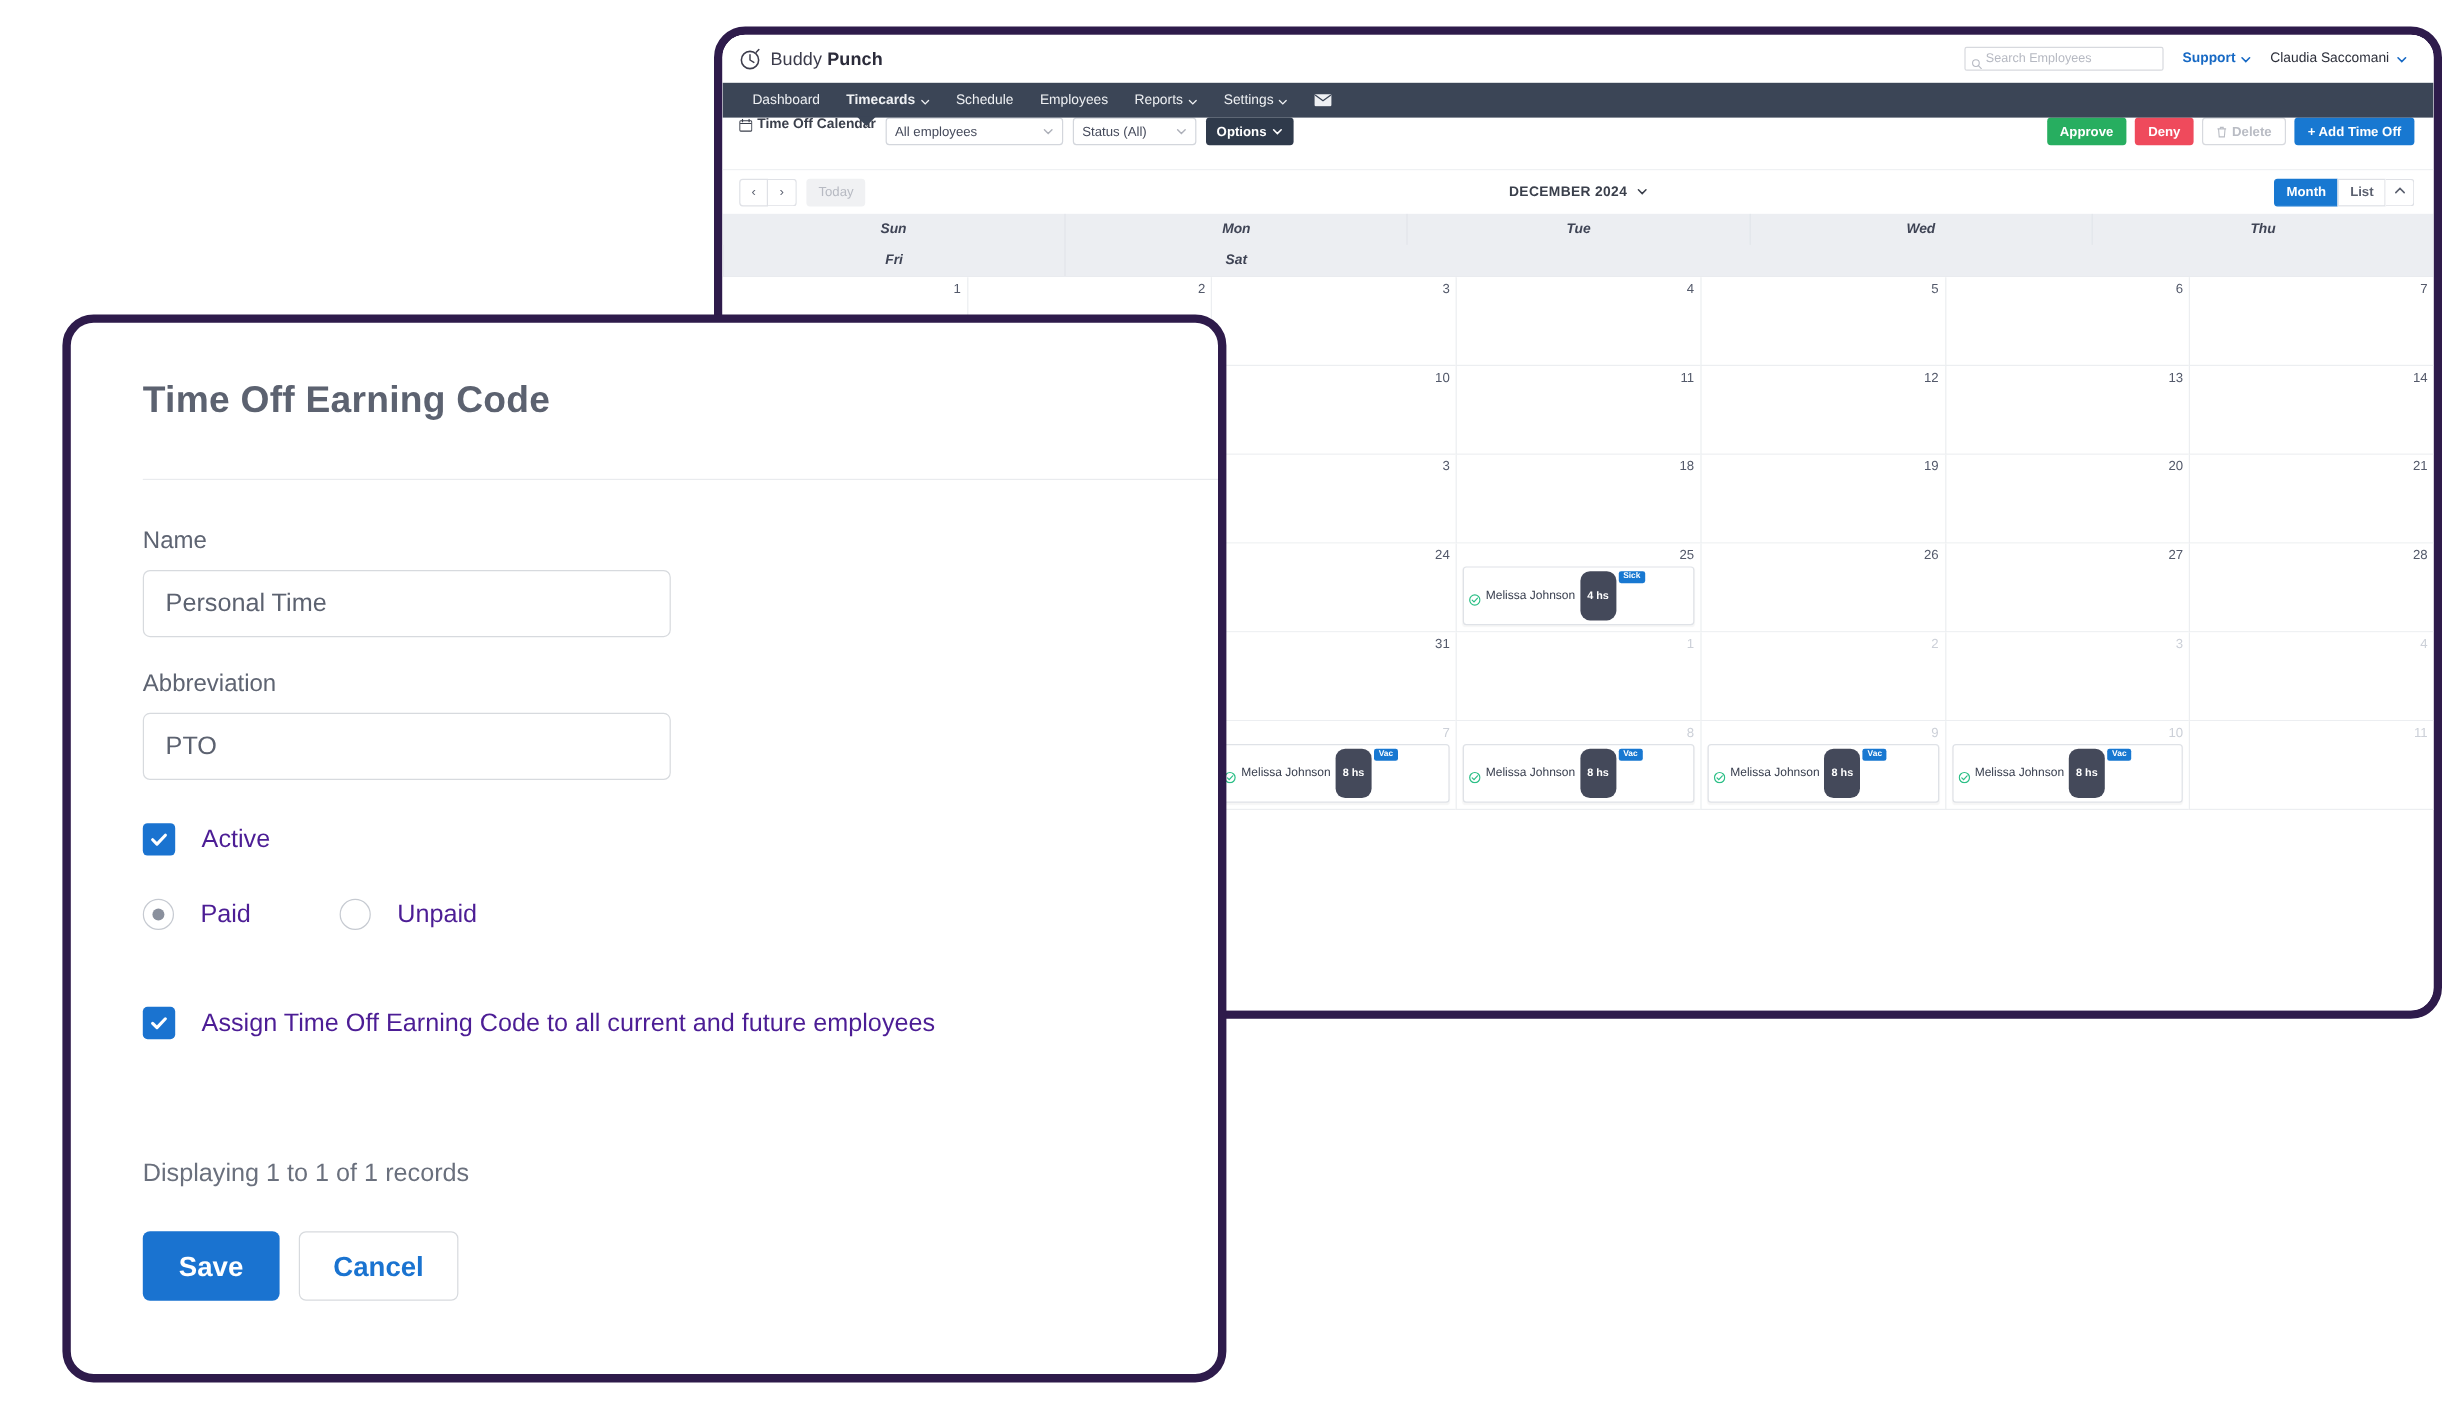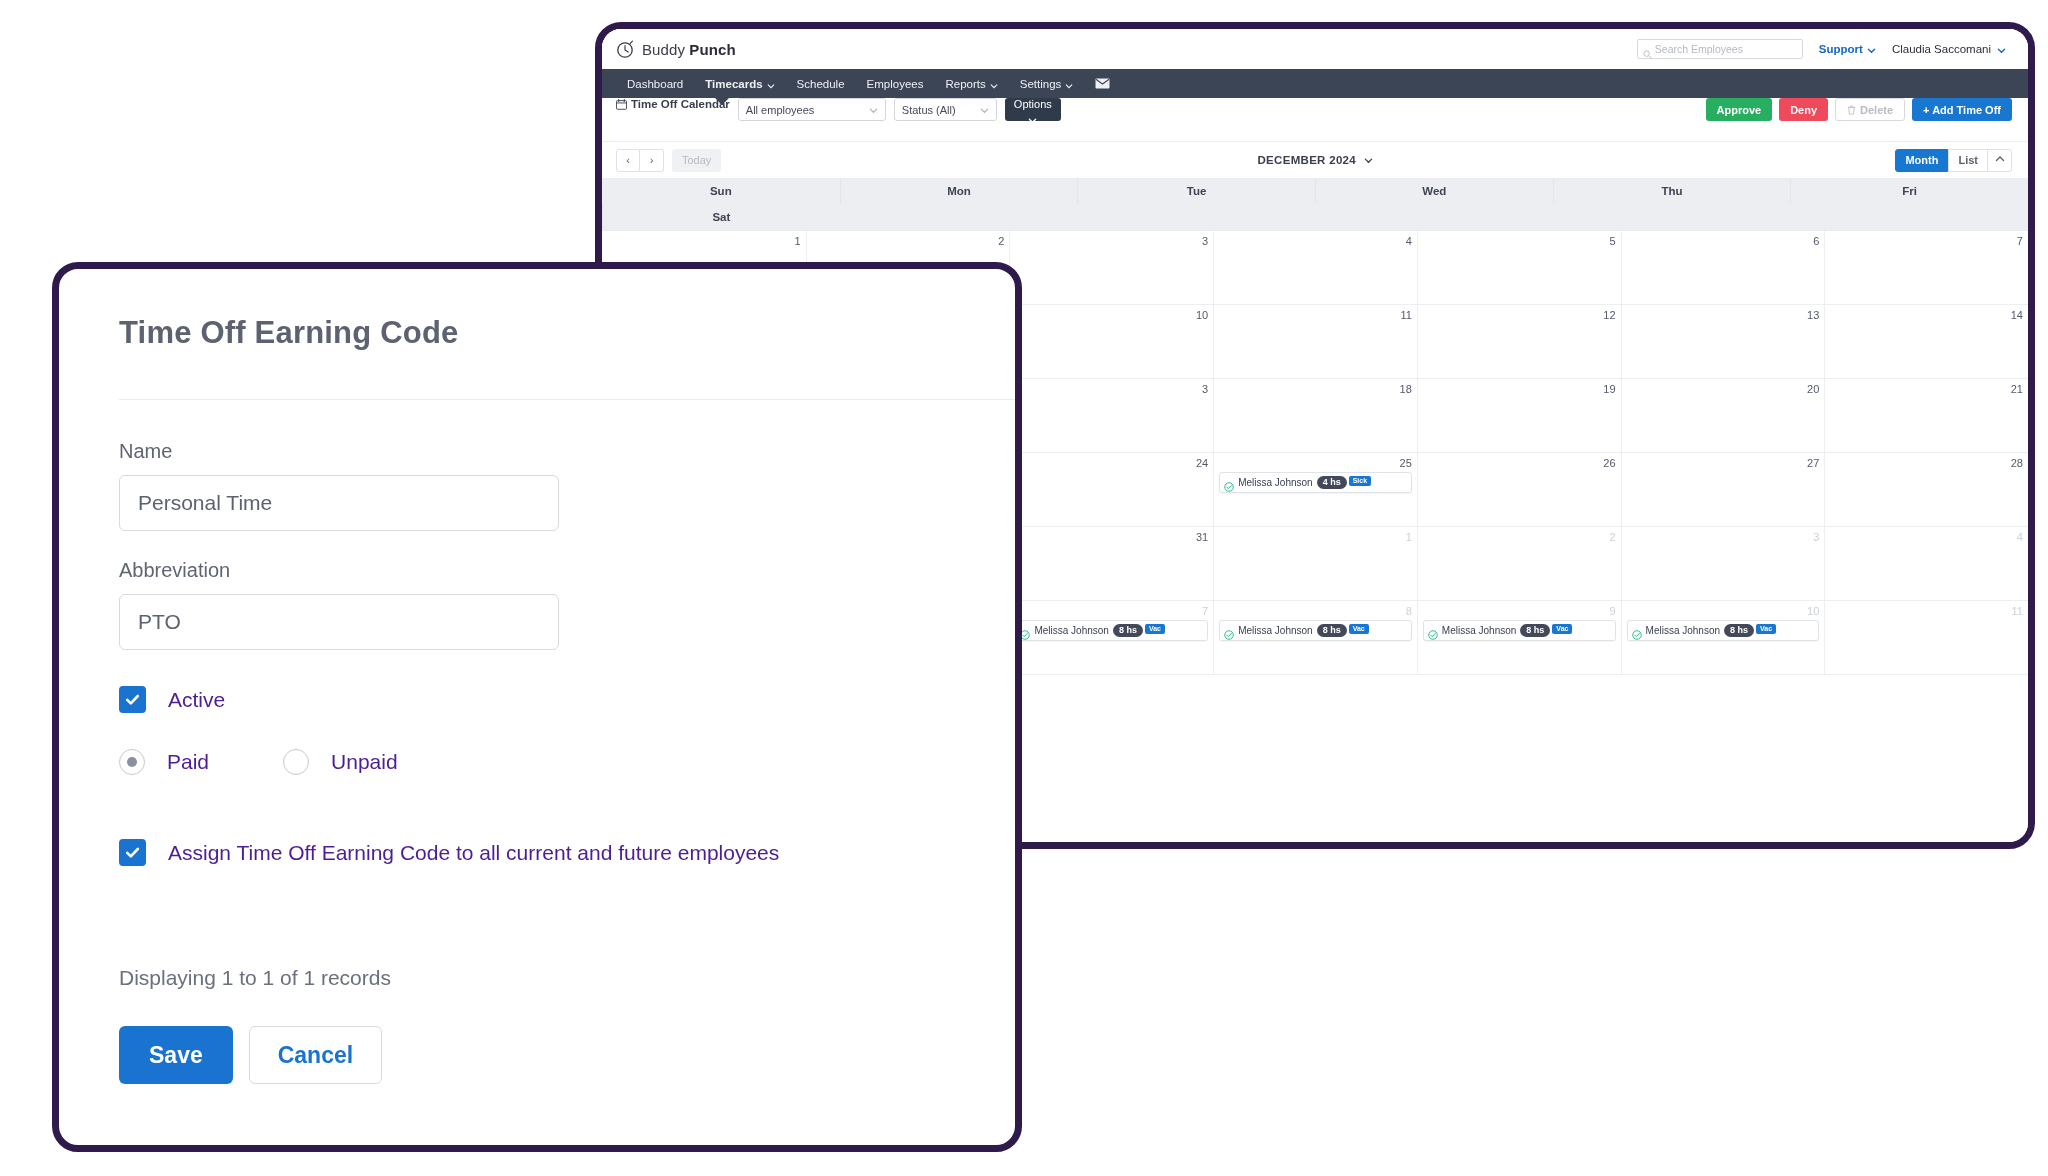--- a/index.html
+++ b/index.html
@@ -75,22 +75,22 @@
   .sel {
     height: 23px; border: 1px solid #d3d6dc; border-radius: 3px; background: #fff;
     display: flex; align-items: center; padding: 0 7px; font-size: 11px; color: #44495a;
     justify-content: space-between; gap: 8px;
   }
   .sel.employees { width: 148px; }
   .sel.status { width: 103px; }
   .sel .cv { opacity: .55; }
   .btn-options {
     height: 23px; background: #2f3a4b; color: #fff; border-radius: 3px;
-    font-size: 11px; font-weight: 400; display: flex; align-items: center;
-    gap: 5px; padding: 0 9px; flex-direction: column;
+    font-size: 11px; font-weight: 700; display: flex; align-items: center;
+    gap: 5px; padding: 0 9px;
   }
   .bar-right { margin-left: auto; display: flex; align-items: center; gap: 7px; }
   .b {
     height: 23px; border-radius: 3px; font-size: 11px; font-weight: 700;
     display: flex; align-items: center; padding: 0 11px; color: #fff; white-space: nowrap;
   }
   .b-approve { background: #27ae60; }
   .b-deny { background: #ef4a5c; }
   .b-delete { background: #fff; color: #b9bcc4; border: 1px solid #d7d9de; gap: 4px; font-weight: 600;}
   .b-add { background: #1878d1; }
@@ -119,21 +119,21 @@
   .cal-title .cv { display:inline-block; vertical-align: -1px; margin-left: 4px; }
   .view-toggle { margin-left: auto; display: flex; align-items: center; }
   .vt {
     height: 23px; font-size: 11px; font-weight: 700; display: flex; align-items: center;
     padding: 0 9px; border: 1px solid #dfe1e6; background: #fff; color: #5c6170;
   }
   .vt.on { background: #1878d1; border-color: #1878d1; color: #fff; }
   .vt:first-child { border-radius: 3px 0 0 3px; }
   .vt.collapse { border-radius: 0 3px 3px 0; border-left: none; width: 24px; justify-content:center; padding:0; }
 
-  .dow-row { display: grid; grid-template-columns: repeat(6, 1fr); background: #eceef2; }
+  .dow-row { display: grid; grid-template-columns: repeat(5, 1fr); background: #eceef2; font-style: italic; }
   .dow {
     text-align: center; font-size: 11.5px; color: #3f4455; font-weight: 600;
     padding: 7px 0; border-left: 1px solid #e2e5ea;
   }
   .dow:first-child { border-left: none; }
 
   .weeks { border-top: 1px solid #e9ebef; }
   .week { display: grid; grid-template-columns: repeat(7, 1fr); }
   .day {
     height: 74px; border-left: 1px solid #eceef1; border-bottom: 1px solid #eceef1;
@@ -147,21 +147,21 @@
   .evt {
     margin-top: 2px; border: 1px solid #dfe2e7; border-radius: 3px; background: #fff;
     padding: 3px 4px 3px 4px; display: flex; gap: 2px;
     box-shadow: 0 1px 1px rgba(0,0,0,.04);
   }
   .evt-top { display: flex; align-items: center; gap: 4px; }
   .check-ico { width: 10px; height: 10px; flex: none; }
   .evt-name { font-size: 10px; color: #3a4050; white-space: nowrap; overflow: hidden; }
   .evt-hrs {
     margin-left: auto; background: #44495a; color: #fff; font-size: 9px; font-weight: 700;
-    border-radius: 8px; padding: 1px 6px; line-height: 11px; white-space: nowrap;
+    border-radius: 8px; padding: 15px 6px; line-height: 11px; white-space: nowrap;
   }
   .evt-tag {
     background: #1878d1; color: #fff; font-size: 7px; font-weight: 700;
     border-radius: 2px; padding: 1px 4px; line-height: 8px; align-self: flex-start;
   }
 
   
   .dialog {
     position: absolute; left: 52px; top: 262px;
     width: 970px; height: 890px;

